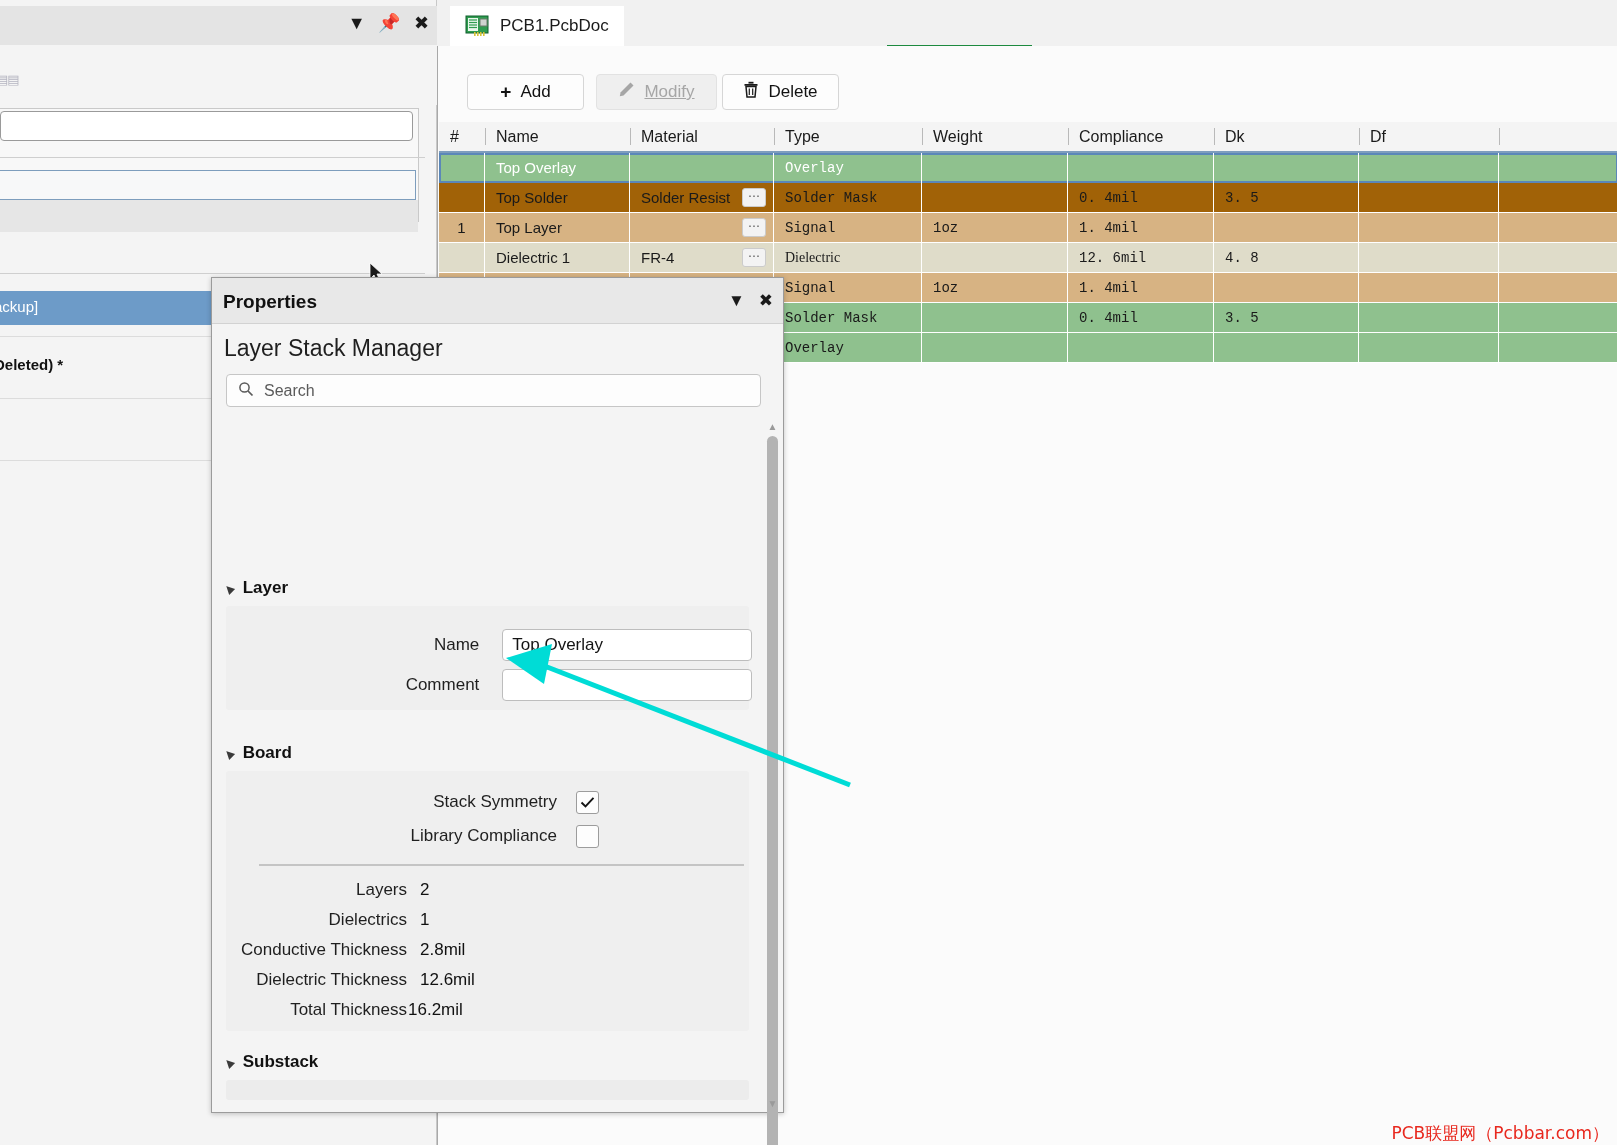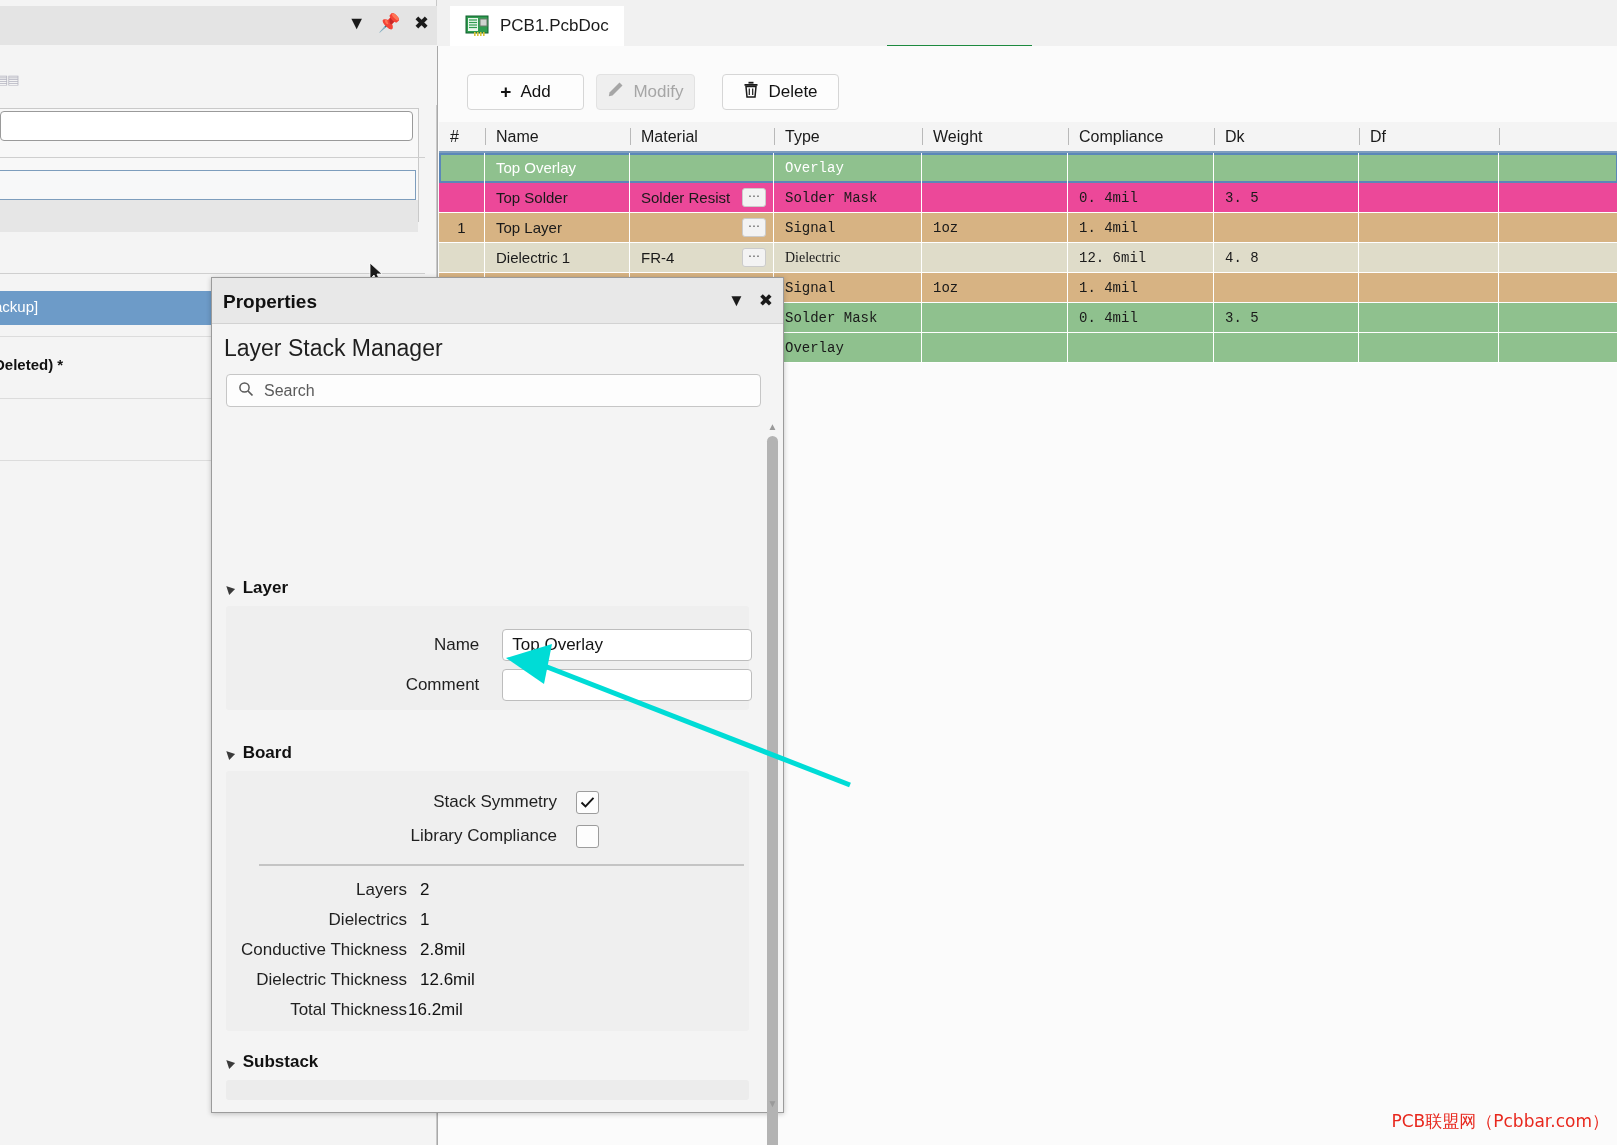--- a/index.html
+++ b/index.html
@@ -41,21 +41,21 @@
 
   .ico-pcb { width: 26px; height: 22px; position: relative; display: inline-block; }
   .ico-stack { width: 26px; height: 22px; position: relative; display: inline-block; }
 
   
   .main { position: absolute; left: 437px; top: 46px; width: 1180px; height: 1099px; background: #fbfbfb; border-left: 1px solid #a8a8a8; }
   .toolbar { position: absolute; left: 0; top: 0; width: 1180px; height: 76px; background: #fbfbfb; }
   .tb-btn { position: absolute; top: 28px; height: 36px; display: flex; align-items: center; justify-content: center; gap: 9px;
             background: #fdfdfd; border: 1px solid #d6d6d6; border-radius: 4px; font-size: 17px; color: #121212; cursor: pointer; }
   .tb-add { left: 29px; width: 117px; }
-  .tb-mod { left: 158px; width: 99px; background: #efefef; border-color: #e2e2e2; color: #a6a6a6; }
+  .tb-mod { left: 158px; width: 121px; background: #efefef; border-color: #e2e2e2; color: #a6a6a6; text-decoration: underline; }
   .tb-del { left: 284px; width: 117px; }
 
   
   .tbl { position: absolute; left: 1px; top: 76px; width: 1179px; }
   .thead { display: flex; height: 31px; background: #f4f4f4; border-bottom: 2px solid #7d9dbd; align-items: center; font-size: 16px; color: #1a1a1a; }
   .th { position: relative; padding-left: 11px; height: 31px; line-height: 31px; }
   .th + .th::before { content: ""; position: absolute; left: 0; top: 7px; width: 1px; height: 17px; background: #b9b9b9; }
   .trow { display: flex; height: 30px; align-items: center; font-size: 15px; color: #1a1a1a; border-bottom: 1px solid #ffffff; }
   .trow.sel { outline: 2px solid #5b87b8; outline-offset: -2px; }
   .td { height: 30px; line-height: 30px; padding-left: 11px; border-right: 1px solid #ffffff; overflow: hidden; white-space: nowrap; position: relative; }
@@ -93,21 +93,21 @@
   .cbox svg { display: block; }
   .divline { position: absolute; height: 2px; background: #c4c4c4; }
   .infolabel { position: absolute; font-size: 17px; color: #1f1f1f; text-align: right; }
   .infoval { position: absolute; font-size: 17px; color: #111; }
   .sub-strip { position: absolute; background: #ececec; border-radius: 3px; }
 
   
   .arrow-ann { position: absolute; left: 500px; top: 630px; width: 360px; height: 170px; pointer-events: none; }
 
   
-  .watermark { position: absolute; right: 8px; bottom: 12px; font-size: 17px; color: #e8281e; font-family: "DejaVu Sans", sans-serif; }
+  .watermark { position: absolute; right: 8px; bottom: 0; font-size: 17px; color: #e8281e; font-family: "DejaVu Sans", sans-serif; }
 </style>
 </head>
 <body>
 
 <div id="root">
 
   <div class="left-panel">
     <div class="lp-titlebar">
       <div class="lp-titlebar-btns">
         <span class="lp-btn">▼</span>
@@ -209,21 +209,21 @@
             <div class="td ctr" style="width: 46px;"></div>
             <div class="td wht" style="width: 145px;">Top Overlay</div>
             <div class="td " style="width: 144px;"></div>
             <div class="td mono wht" style="width: 148px;">Overlay</div>
             <div class="td mono" style="width: 146px;"></div>
             <div class="td mono" style="width: 146px;"></div>
             <div class="td mono" style="width: 145px;"></div>
             <div class="td mono" style="width: 140px;"></div>
             <div class="td " style="width: 119px;"></div>
           </div>
-          <div class="trow" style="background: #ec4899;">
+          <div class="trow" style="background: #a16207;">
             <div class="td ctr" style="width: 46px;"></div>
             <div class="td " style="width: 145px;">Top Solder</div>
             <div class="td " style="width: 144px;">Solder Resist<span class="ellip-btn">⋯</span></div>
             <div class="td mono" style="width: 148px;">Solder Mask</div>
             <div class="td mono" style="width: 146px;"></div>
             <div class="td mono" style="width: 146px;">0. 4mil</div>
             <div class="td mono" style="width: 145px;">3. 5</div>
             <div class="td mono" style="width: 140px;"></div>
             <div class="td " style="width: 119px;"></div>
           </div>

